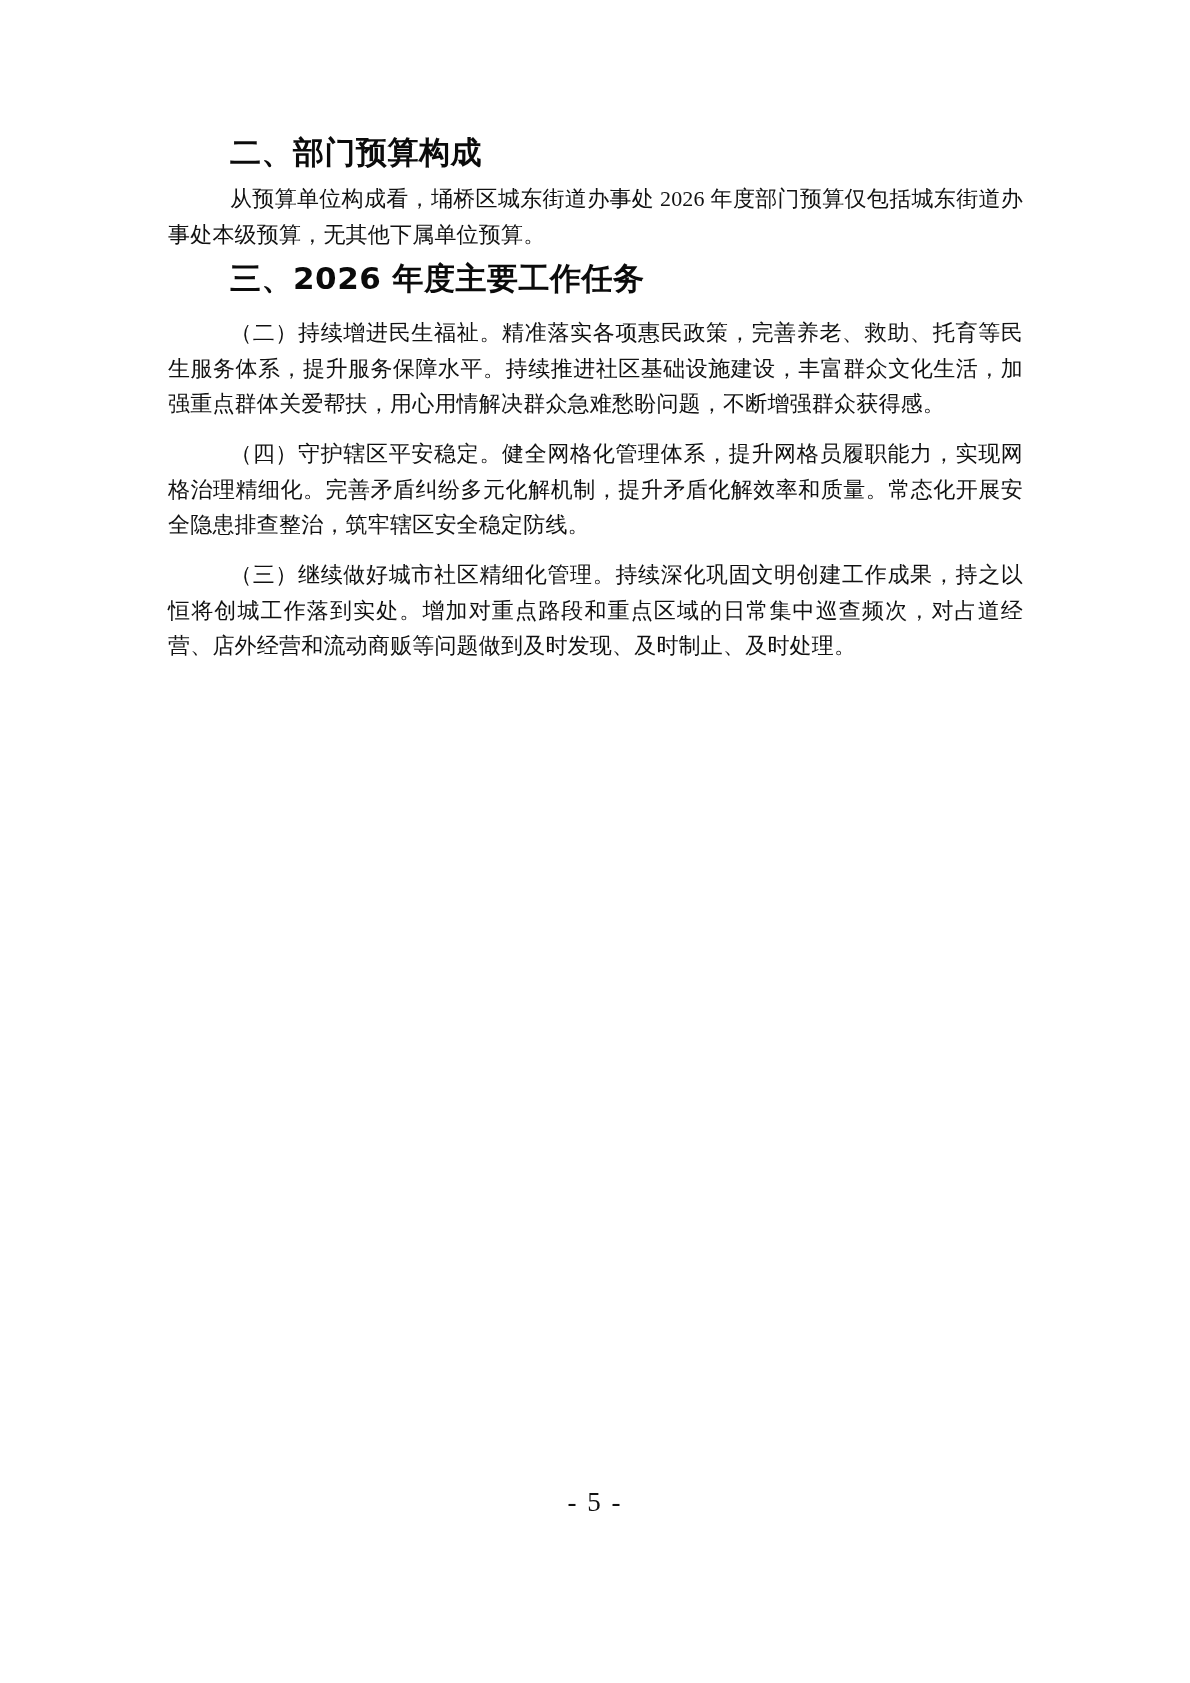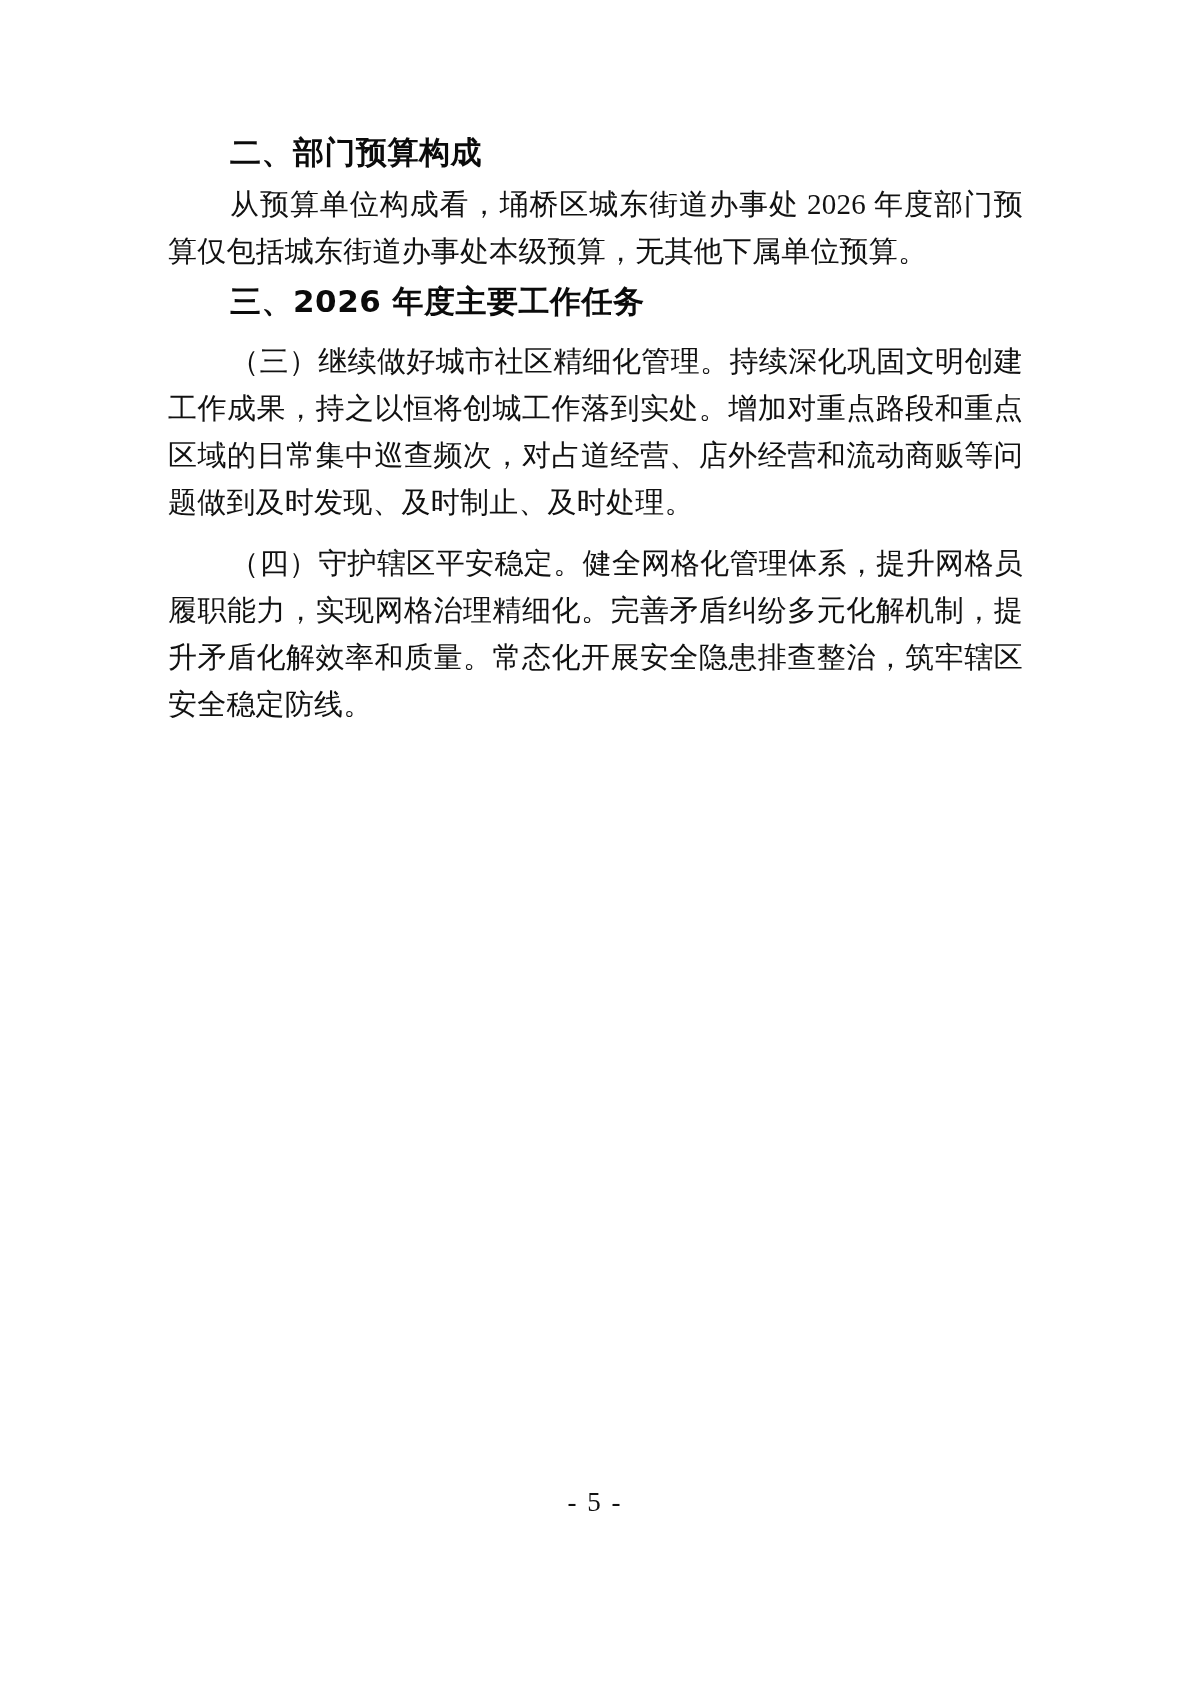--- a/index.html
+++ b/index.html
@@ -27,21 +27,21 @@
     font-family: "DejaVu Sans", "Liberation Sans", sans-serif;
     font-weight: bold;
     font-size: 31px;
     line-height: 1.45;
     letter-spacing: 0.5px;
     margin: 0 0 6px 0;
     text-indent: 62px;
     color: #0b0b0b;
   }
   .para {
-    font-size: 29px;
+    font-size: 22px;
     line-height: 1.62;
     letter-spacing: 0.2px;
     margin: 0 0 4px 0;
     text-indent: 62px;
     text-align: justify;
     text-justify: inter-ideograph;
     color: #111111;
   }
   .para.gap-above {
     margin-top: 14px;
@@ -66,21 +66,22 @@
 <div class="page">
   <div class="content">
 
     <h2 class="heading">二、部门预算构成</h2>
 
     <p class="para">从预算单位构成看，埇桥区城东街道办事处 2026 年度部门预算仅包括城东街道办事处本级预算，无其他下属单位预算。</p>
 
     <h2 class="heading gap-above">三、2026 年度主要工作任务</h2>
 
 
+    <p class="para gap-above">（二）持续增进民生福祉。精准落实各项惠民政策，完善养老、救助、托育等民生服务体系，提升服务保障水平。持续推进社区基础设施建设，丰富群众文化生活，加强重点群体关爱帮扶，用心用情解决群众急难愁盼问题，不断增强群众获得感。</p>
+
+    <p class="para gap-above">（四）守护辖区平安稳定。健全网格化管理体系，提升网格员履职能力，实现网格治理精细化。完善矛盾纠纷多元化解机制，提升矛盾化解效率和质量。常态化开展安全隐患排查整治，筑牢辖区安全稳定防线。</p>
 
     <p class="para gap-above">（三）继续做好城市社区精细化管理。持续深化巩固文明创建工作成果，持之以恒将创城工作落到实处。增加对重点路段和重点区域的日常集中巡查频次，对占道经营、店外经营和流动商贩等问题做到及时发现、及时制止、及时处理。</p>
-
-    <p class="para gap-above">（四）守护辖区平安稳定。健全网格化管理体系，提升网格员履职能力，实现网格治理精细化。完善矛盾纠纷多元化解机制，提升矛盾化解效率和质量。常态化开展安全隐患排查整治，筑牢辖区安全稳定防线。</p>
 
   </div>
 
   <div class="footer">- 5 -</div>
 </div>
 
 </body></html>

